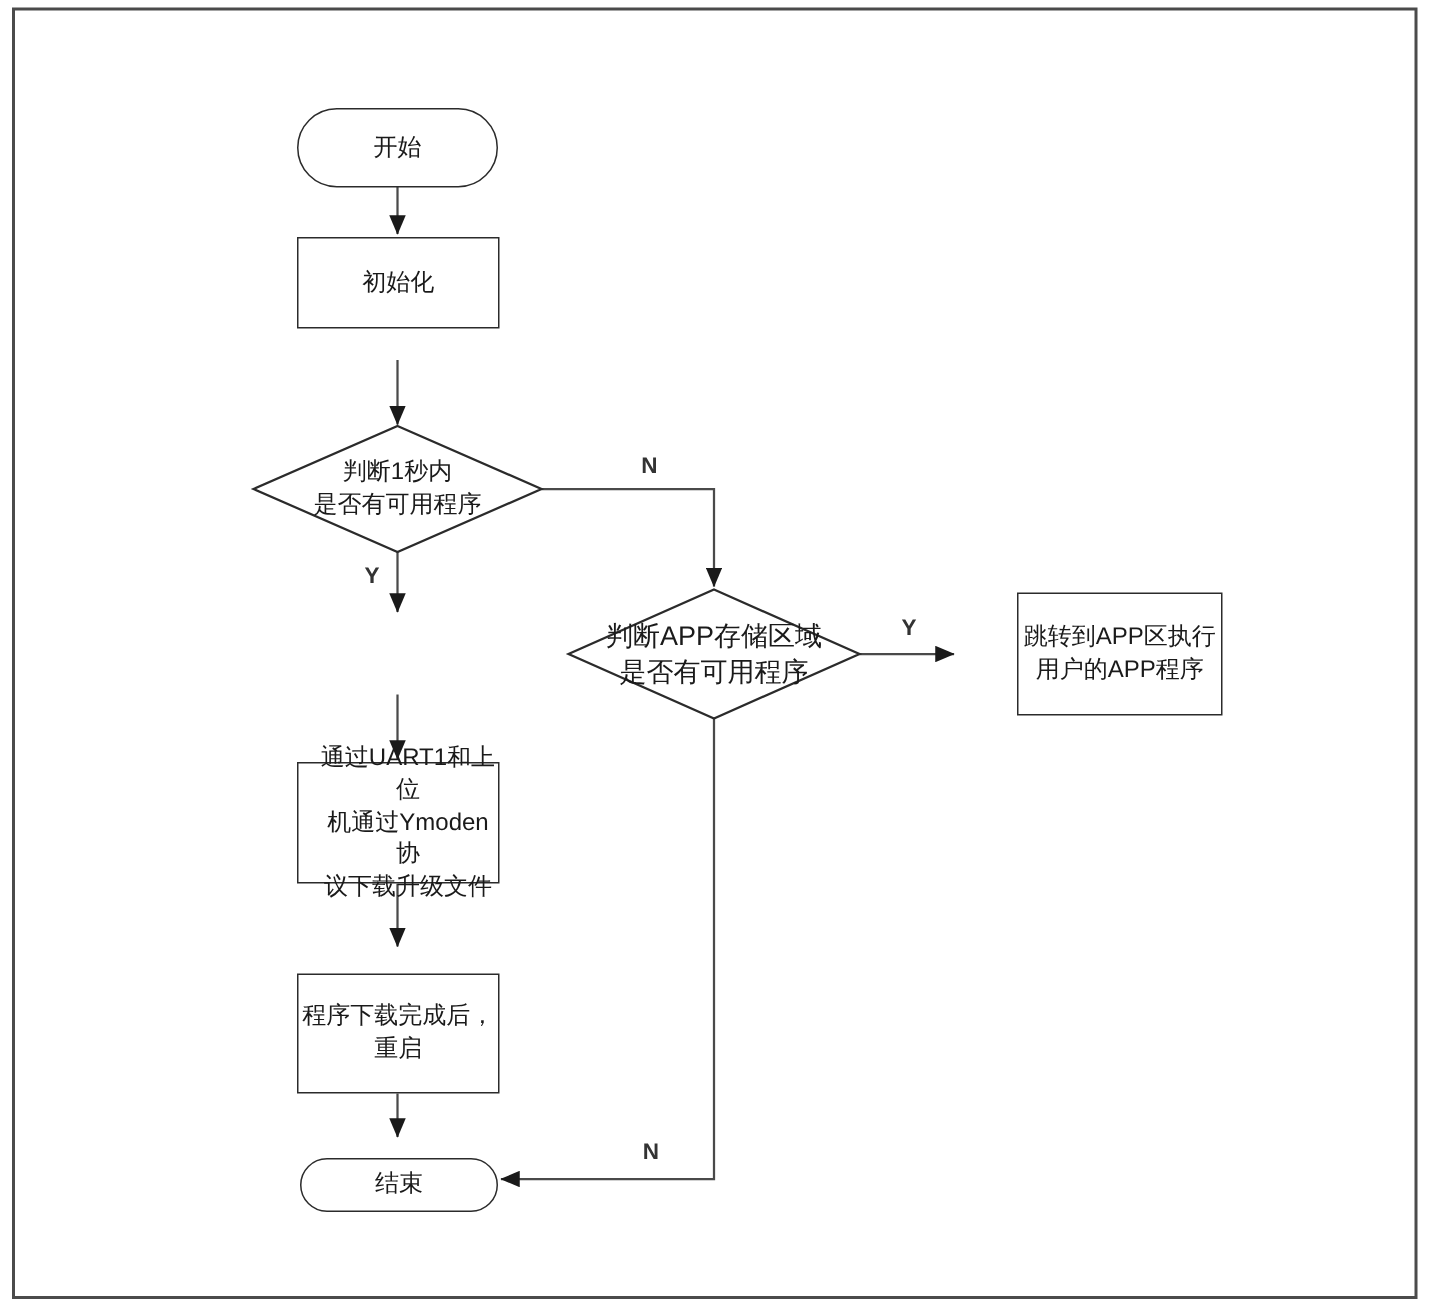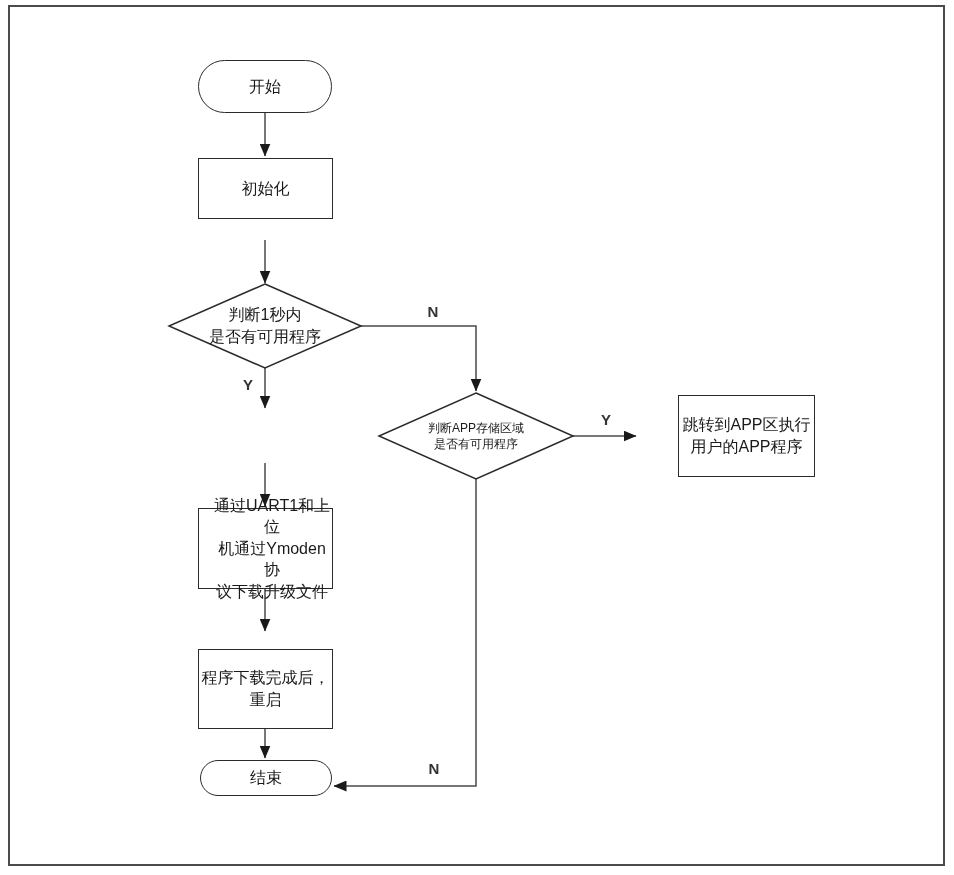--- a/index.html
+++ b/index.html
@@ -56,20 +56,21 @@
     font-size:16px;
     line-height:1.35;
     color:var(--node-text);
     background:var(--shape-fill);
   }
   .node.process, .node.terminator{
     border:1.5px solid var(--shape-border);
   }
   .node.terminator{
     border-radius:27px;
+    margin-top:12px;
   }
   .node.decision-label{
     background:transparent;
     border:none;
   }
   .edge-label{
     position:absolute;
     transform:translate(-50%,-50%);
     font-size:15px;
     font-weight:600;
@@ -117,21 +118,21 @@
 
   <div class="node process" style="left:198px;top:508px;width:135px;height:81px;padding-left:13px;">通过UART1和上位
 机通过Ymoden协
 议下载升级文件</div>
 
   <div class="node process" style="left:198px;top:633px;width:135px;height:80px;margin-top:16px;">程序下载完成后，
 重启</div>
 
   <div class="node terminator" style="left:200px;top:760px;width:132px;height:36px;">结束</div>
 
-  <div class="node decision-label" style="left:379px;top:393px;width:194px;height:86px;font-size:12px;">判断APP存储区域
+  <div class="node decision-label" style="left:379px;top:393px;width:194px;height:86px;font-size:18px;">判断APP存储区域
 是否有可用程序</div>
 
   <div class="node process" style="left:638px;top:395px;width:137px;height:82px;margin-left:40px;">跳转到APP区执行
 用户的APP程序</div>
 
   <div class="edge-label" style="left:248px;top:384px;">Y</div>
 
   <div class="edge-label" style="left:433px;top:311px;">N</div>
 
   <div class="edge-label" style="left:606px;top:419px;">Y</div>

